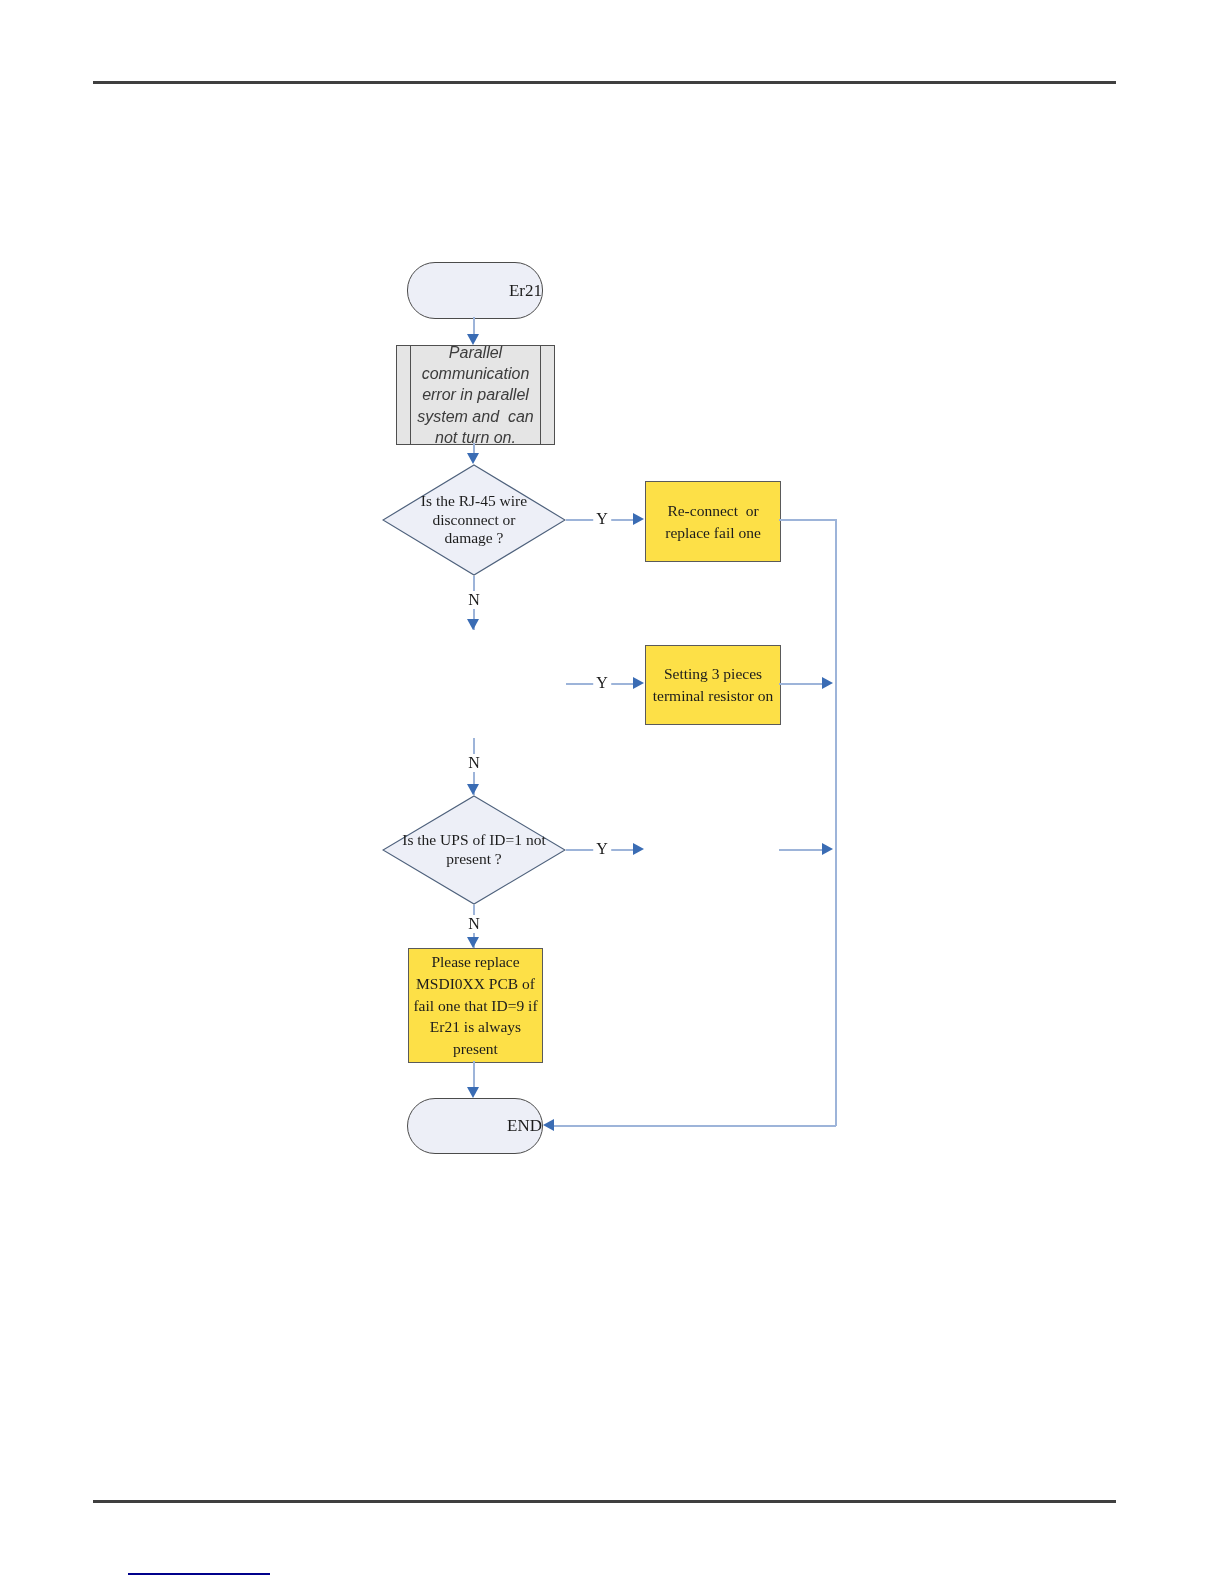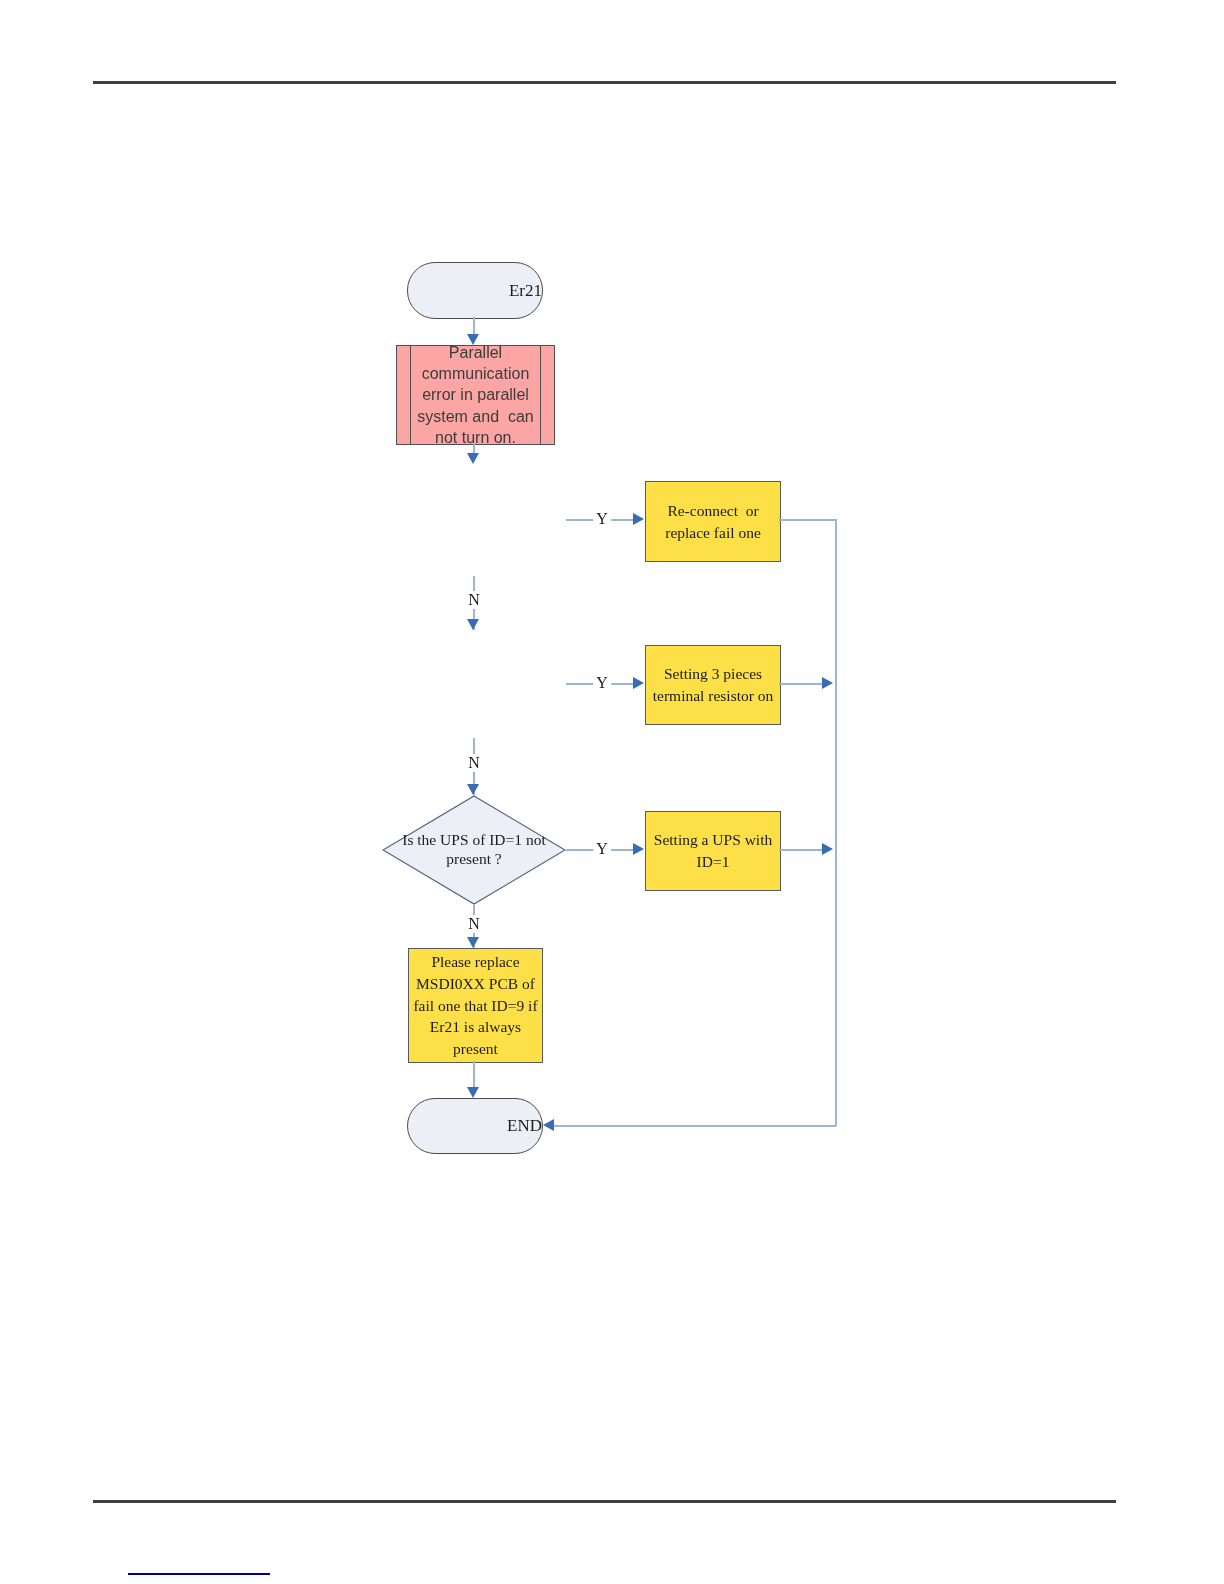--- a/index.html
+++ b/index.html
@@ -20,28 +20,29 @@
   .terminator {
     position: absolute;
     background: #edeff7;
     border: 1.4px solid #4b4b4b;
     border-radius: 28px;
     display: flex; align-items: center; justify-content: flex-end;
     font-size: 17px;
   }
   .predef {
     position: absolute;
-    background: #fca5a5;
+    background: #e5e5e5;
     border: 1.4px solid #4f4f4f;
     display: flex; align-items: center; justify-content: center;
     font-family: "Liberation Sans", "DejaVu Sans", sans-serif;
     color: #3c3c3c;
     font-size: 16px;
     line-height: 1.33;
     text-align: center;
+    font-style: italic;
   }
   .predef .bar {
     position: absolute; top: 0; bottom: 0; width: 0;
     border-left: 1.3px solid #4f4f4f;
   }
   .predef .bar.l { left: 13px; }
   .predef .bar.r { right: 13px; }
   .box {
     position: absolute;
     background: #fde047;
@@ -111,20 +112,28 @@
     <div class="multiline">Parallel
 communication
 error in parallel
 system and  can
 not turn on.</div>
   </div>
 
   <div class="vline" style="left:473px; top:443px; height:11px;"></div>
   <div class="arrow-down" style="left:467px; top:453px;"></div>
 
+  <div class="diamond" style="left:382px; top:464px; width:184px; height:112px;">
+    <svg viewBox="0 0 184 112" preserveAspectRatio="none">
+      <polygon points="92,1 183,56 92,111 1,56"></polygon>
+    </svg>
+    <div class="node-text multiline">Is the RJ-45 wire
+disconnect or
+damage ?</div>
+  </div>
 
   <div class="hline" style="left:566px; top:519px; width:67px;"></div>
   <span class="branch-label" style="left:602px; top:519px;">Y</span>
   <div class="arrow-right" style="left:633px; top:513px;"></div>
 
   <div class="box" style="left:645px; top:481px; width:134px; height:79px;">
     <div class="multiline">Re-connect  or
 replace fail one</div>
   </div>
 
@@ -158,24 +167,20 @@
       <polygon points="92,1 183,56 92,111 1,56"></polygon>
     </svg>
     <div class="node-text multiline">Is the UPS of ID=1 not
 present ?</div>
   </div>
 
   <div class="hline" style="left:566px; top:849px; width:67px;"></div>
   <span class="branch-label" style="left:602px; top:849px;">Y</span>
   <div class="arrow-right" style="left:633px; top:843px;"></div>
 
-  <div class="box" style="left:645px; top:811px; width:134px; height:78px;">
-    <div class="multiline">Setting a UPS with
-ID=1</div>
-  </div>
   <div class="hline" style="left:779px; top:849px; width:44px;"></div>
   <div class="arrow-right" style="left:822px; top:843px;"></div>
 
   <div class="vline" style="left:473px; top:905px; height:43px;"></div>
   <span class="branch-label" style="left:474px; top:924px;">N</span>
   <div class="arrow-down" style="left:467px; top:937px;"></div>
 
   <div class="box" style="left:408px; top:948px; width:133px; height:113px;">
     <div class="multiline">Please replace
 MSDI0XX PCB of

